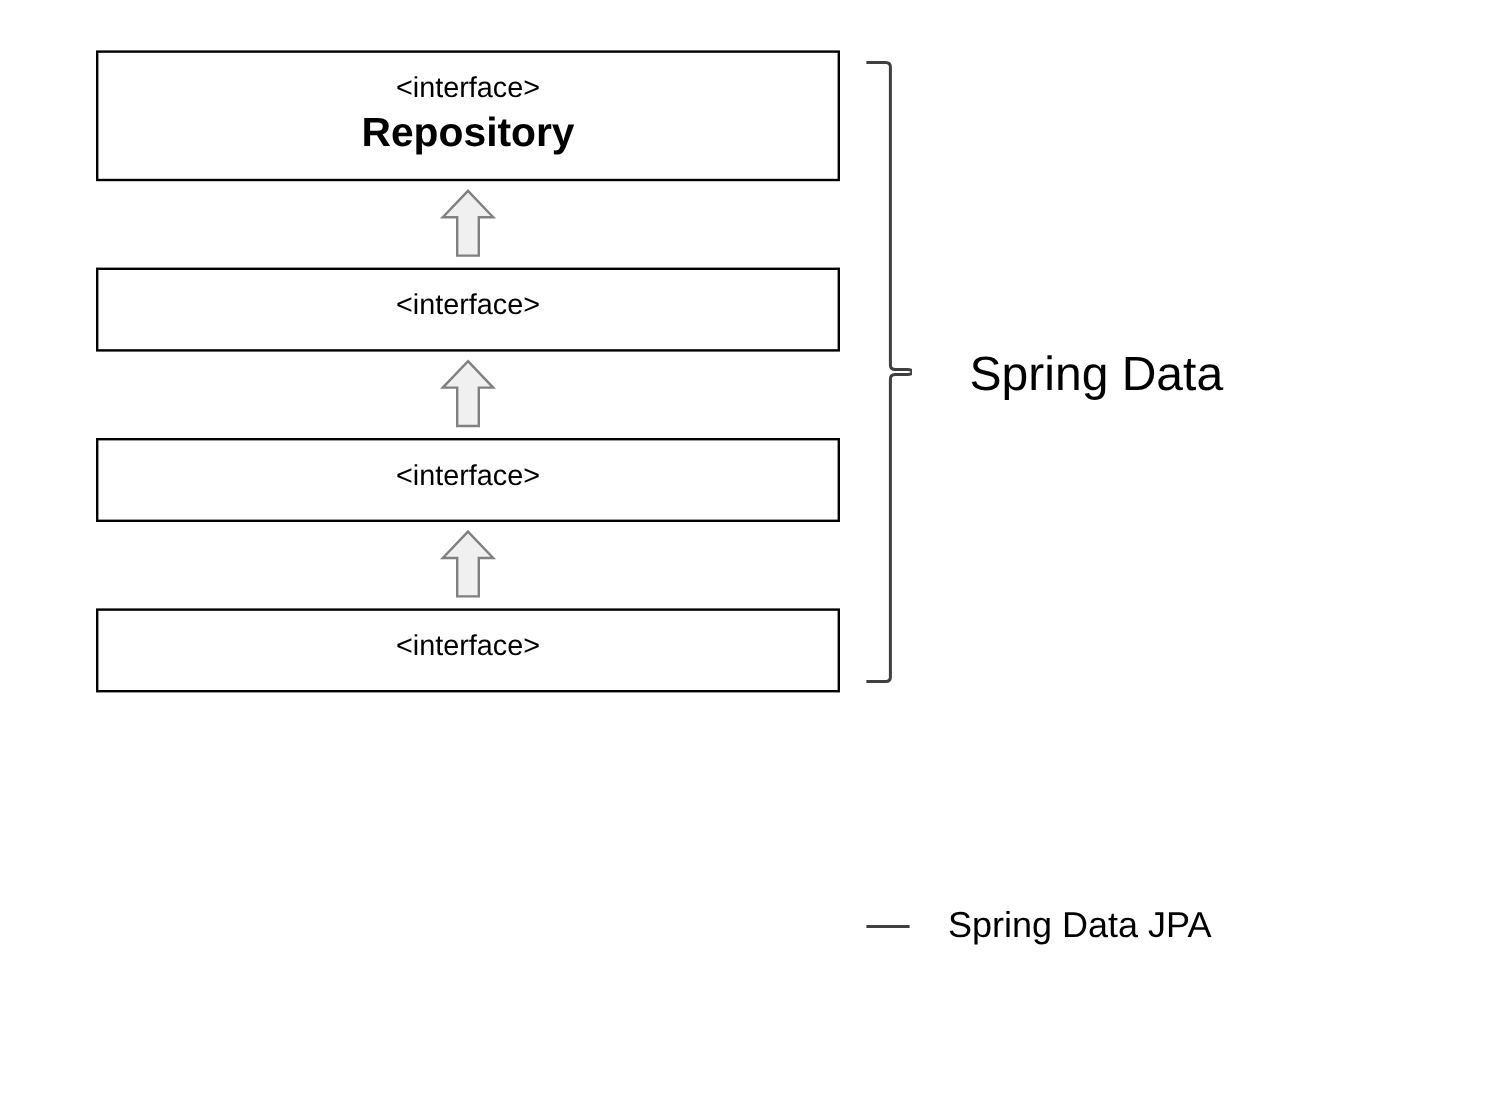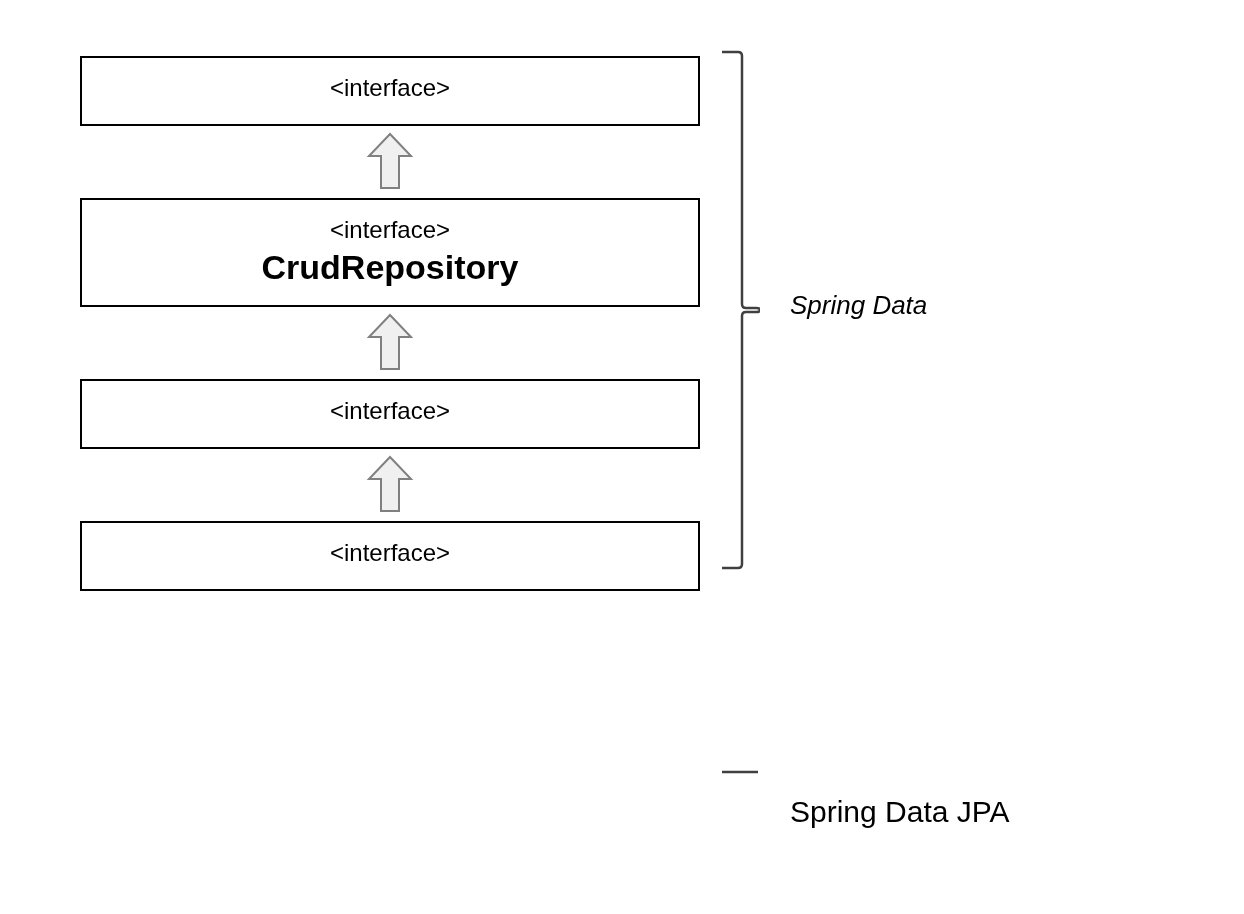--- a/index.html
+++ b/index.html
@@ -6,21 +6,21 @@
     body {
       font-family: Arial, Helvetica, sans-serif;
       background: #ffffff;
       width: 1244px;
       height: 914px;
       position: relative;
     }
     .diagram-container {
       position: absolute;
       left: 80px;
-      top: 56px;
+      top: 42px;
       width: 620px;
     }
     .interface-box {
       width: 620px;
       border: 2px solid #000000;
       background: #ffffff;
       text-align: center;
       padding: 16px 8px 18px 8px;
     }
     .stereotype {
@@ -47,60 +47,58 @@
     }
     .bracket-large {
       position: absolute;
       left: 720px;
       top: 50px;
       width: 40px;
       height: 520px;
     }
     .bracket-label-1 {
       position: absolute;
-      left: 790px;
+      left: 808px;
       top: 290px;
-      font-size: 26px;
+      font-size: 40px;
       color: #000000;
-      font-style: italic;
     }
     .bracket-small {
       position: absolute;
       left: 720px;
       top: 770px;
       width: 40px;
       height: 4px;
     }
     .bracket-label-2 {
       position: absolute;
       left: 790px;
       top: 755px;
       font-size: 30px;
       color: #000000;
-      margin-top: 40px;
     }
   </style>
 </head>
 <body>
 
 <div class="diagram-container">
 
   <div class="interface-box">
     <div class="stereotype">&lt;interface&gt;</div>
+    <div class="interface-name">Repository</div>
   </div>
 
   <div class="arrow-container">
     <svg class="arrow-icon" viewBox="0 0 50 60">
       <path d="M25 2 L46 24 L34 24 L34 56 L16 56 L16 24 L4 24 Z" fill="#f0f0f0" stroke="#808080" stroke-width="2"></path>
     </svg>
   </div>
 
   <div class="interface-box">
     <div class="stereotype">&lt;interface&gt;</div>
-    <div class="interface-name">CrudRepository</div>
   </div>
 
   <div class="arrow-container">
     <svg class="arrow-icon" viewBox="0 0 50 60">
       <path d="M25 2 L46 24 L34 24 L34 56 L16 56 L16 24 L4 24 Z" fill="#f0f0f0" stroke="#808080" stroke-width="2"></path>
     </svg>
   </div>
 
   <div class="interface-box">
     <div class="stereotype">&lt;interface&gt;</div>

